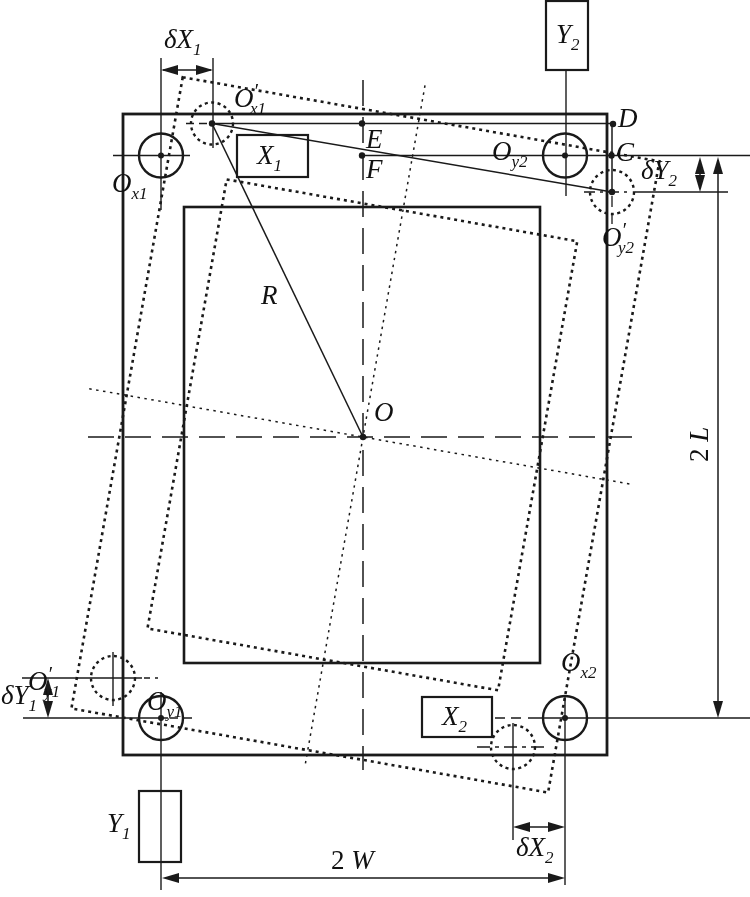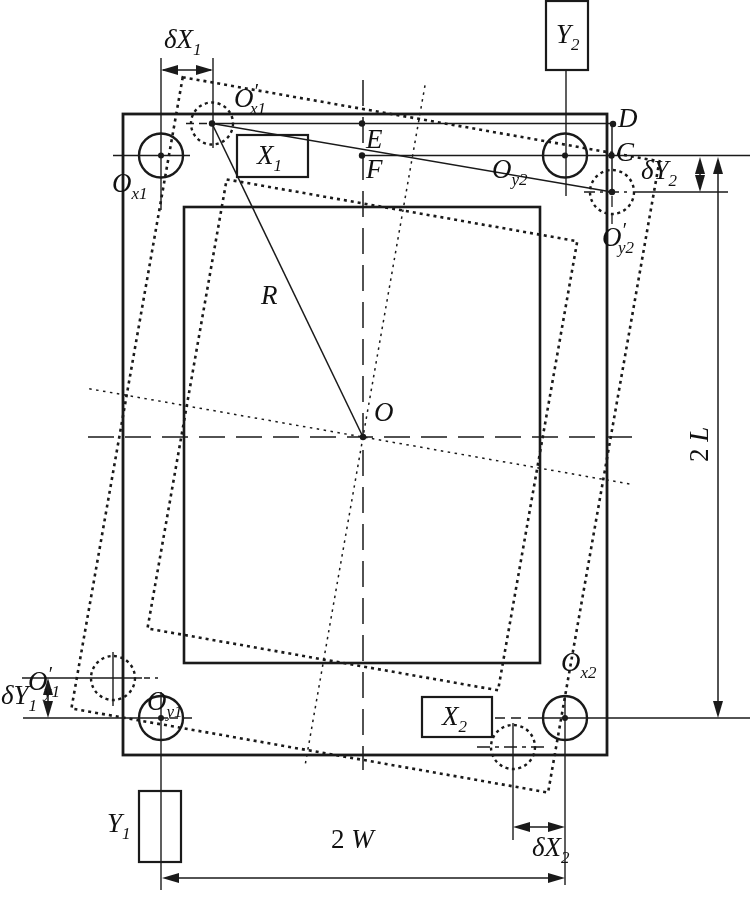--- a/index.html
+++ b/index.html
@@ -113,32 +113,32 @@
     <circle cx="161" cy="718" r="3.0"></circle>
     <circle cx="565" cy="718" r="3.0"></circle>
   </g>
 </svg>
 
 <div class="lbl" style="left:164px;top:26px"><span class="main">δX</span><span class="sub">1</span></div>
 <div class="lbl" style="left:234px;top:81px"><span class="main">O</span><span class="prime">′</span><span class="sub tuck">x1</span></div>
 <div class="lbl" style="left:257px;top:142px"><span class="main">X</span><span class="sub">1</span></div>
 <div class="lbl" style="left:366px;top:126px"><span class="main">E</span></div>
 <div class="lbl" style="left:366px;top:156px"><span class="main">F</span></div>
-<div class="lbl" style="left:492px;top:156px"><span class="main">O</span><span class="sub">y2</span></div>
+<div class="lbl" style="left:492px;top:138px"><span class="main">O</span><span class="sub">y2</span></div>
 <div class="lbl" style="left:618px;top:105px"><span class="main">D</span></div>
 <div class="lbl" style="left:616px;top:139px"><span class="main">C</span></div>
 <div class="lbl" style="left:641px;top:157px"><span class="main">δY</span><span class="sub">2</span></div>
 <div class="lbl" style="left:602px;top:220px"><span class="main">O</span><span class="prime">′</span><span class="sub tuck">y2</span></div>
 <div class="lbl" style="left:556px;top:21px"><span class="main">Y</span><span class="sub">2</span></div>
 <div class="lbl" style="left:112px;top:170px"><span class="main">O</span><span class="sub">x1</span></div>
 <div class="lbl" style="left:261px;top:282px"><span class="main">R</span></div>
 <div class="lbl" style="left:374px;top:399px"><span class="main">O</span></div>
 <div class="lbl" id="lbl-two-l" style="left:686px;top:462px"><span class="num">2 </span><span class="main">L</span></div>
 <div class="lbl" style="left:28px;top:664px"><span class="main">O</span><span class="prime">′</span><span class="sub tuck">y1</span></div>
 <div class="lbl" style="left:1px;top:682px"><span class="main">δY</span><span class="sub">1</span></div>
 <div class="lbl" style="left:147px;top:688px"><span class="main">O</span><span class="sub">y1</span></div>
 <div class="lbl" style="left:442px;top:703px"><span class="main">X</span><span class="sub">2</span></div>
 <div class="lbl" style="left:561px;top:649px"><span class="main">O</span><span class="sub">x2</span></div>
-<div class="lbl" style="left:532px;top:834px"><span class="main">δX</span><span class="sub">2</span></div>
+<div class="lbl" style="left:516px;top:834px"><span class="main">δX</span><span class="sub">2</span></div>
 <div class="lbl" style="left:107px;top:810px"><span class="main">Y</span><span class="sub">1</span></div>
-<div class="lbl" style="left:331px;top:826px"><span class="num">2 </span><span class="main">W</span></div>
+<div class="lbl" style="left:331px;top:847px"><span class="num">2 </span><span class="main">W</span></div>
 
 </div>
 
 </body></html>

